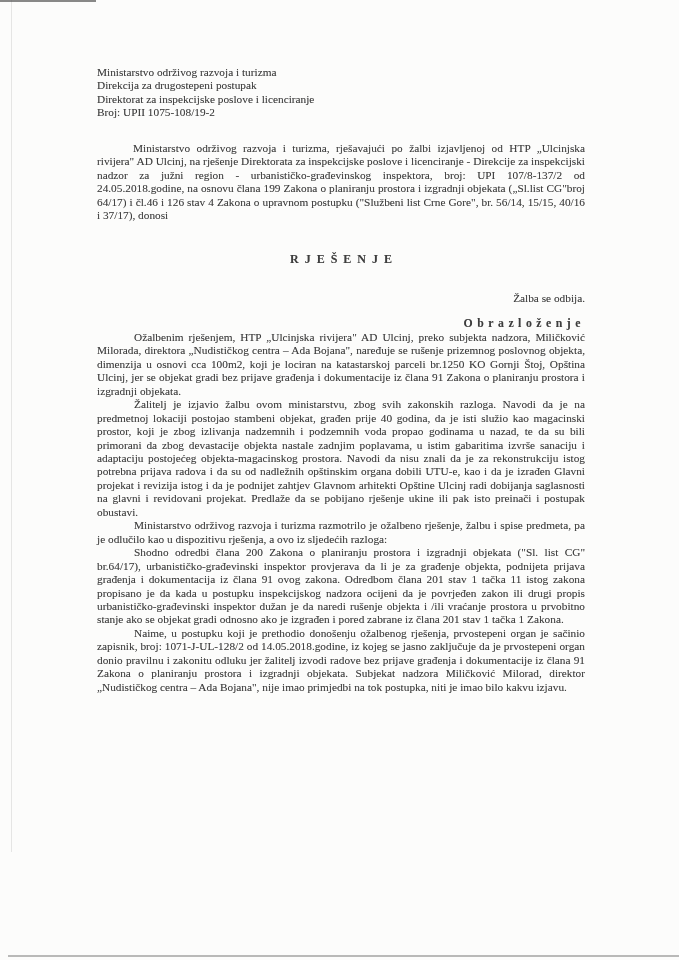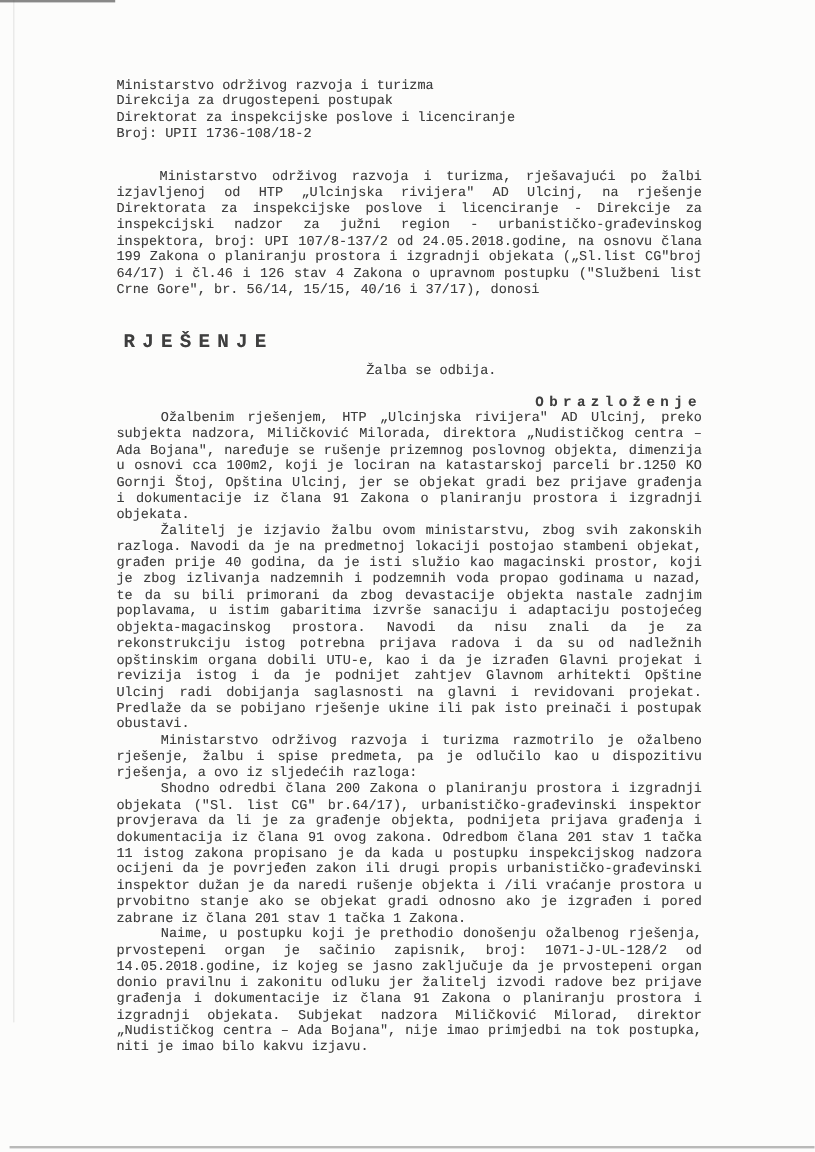--- a/index.html
+++ b/index.html
@@ -6,21 +6,21 @@
     margin: 0;
     padding: 0;
     background: #ffffff;
   }
   .doc {
     position: relative;
     width: 679px;
     height: 960px;
     background: #fcfcfb;
     overflow: hidden;
-    font-family: Liberation Mono, monospace;
+    font-family: Liberation Serif, serif;
     color: #3e3e3e;
     text-shadow: 0 0 0.5px rgba(62,62,62,0.38);
   }
   
   .artifact-top {
     position: absolute;
     top: 0; left: 0;
     width: 96px; height: 2px;
     background: rgba(40,40,40,0.55);
   }
@@ -55,30 +55,30 @@
     text-align: justify;
     text-indent: 37px;
   }
   p.intro {
     margin: 0;
     text-align: justify;
     text-indent: 36px;
   }
   .title {
     margin: 30px 0 0 0;
-    text-align: left;
+    text-align: center;
     font-weight: bold;
-    font-size: 16px;
+    font-size: 12px;
     letter-spacing: 6px;
     text-indent: 6px;
   }
   .ruling {
-    margin: 11px 0 0 0;
+    margin: 26px 0 0 0;
     text-indent: 37px;
-    text-align: center;
+    text-align: right;
   }
   .subtitle {
     margin: 12px 0 0 0;
     text-align: right;
     font-weight: bold;
     font-size: 11.8px;
     letter-spacing: 4.5px;
     text-indent: 4px;
   }
   .gap-after-subtitle { margin-top: 40px; }
@@ -92,21 +92,21 @@
   <div class="artifact-top"></div>
   <div class="artifact-left"></div>
   <div class="artifact-bottom"></div>
 
   <div class="content">
 
     <div class="header-block">
       <div>Ministarstvo održivog razvoja i turizma</div>
       <div>Direkcija za drugostepeni postupak</div>
       <div>Direktorat za inspekcijske poslove i licenciranje</div>
-      <div>Broj: UPII 1736-108/18-2</div>
+      <div>Broj: UPII 1075-108/19-2</div>
     </div>
 
     <p class="intro">Ministarstvo održivog razvoja i turizma, rješavajući po žalbi izjavljenoj od HTP „Ulcinjska rivijera" AD Ulcinj, na rješenje Direktorata za inspekcijske poslove i licenciranje - Direkcije za inspekcijski nadzor za južni region - urbanističko-građevinskog inspektora, broj: UPI 107/8-137/2 od 24.05.2018.godine, na osnovu člana 199 Zakona o planiranju prostora i izgradnji objekata („Sl.list CG"broj 64/17) i čl.46 i 126 stav 4 Zakona o upravnom postupku ("Službeni list Crne Gore", br. 56/14, 15/15, 40/16 i 37/17), donosi</p>
 
     <p class="title">RJEŠENJE</p>
 
     <p class="ruling">Žalba se odbija.</p>
 
     <p class="subtitle">Obrazloženje</p>
 

